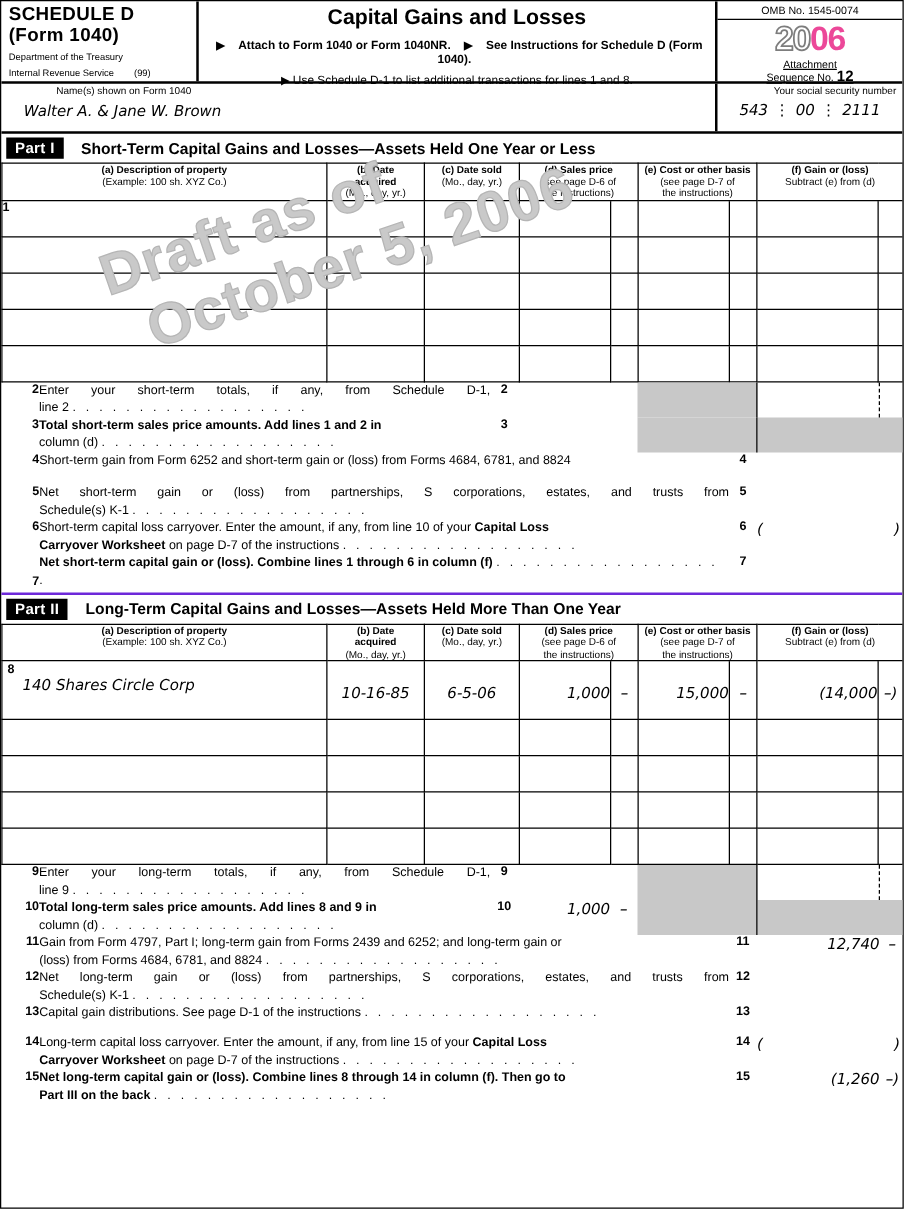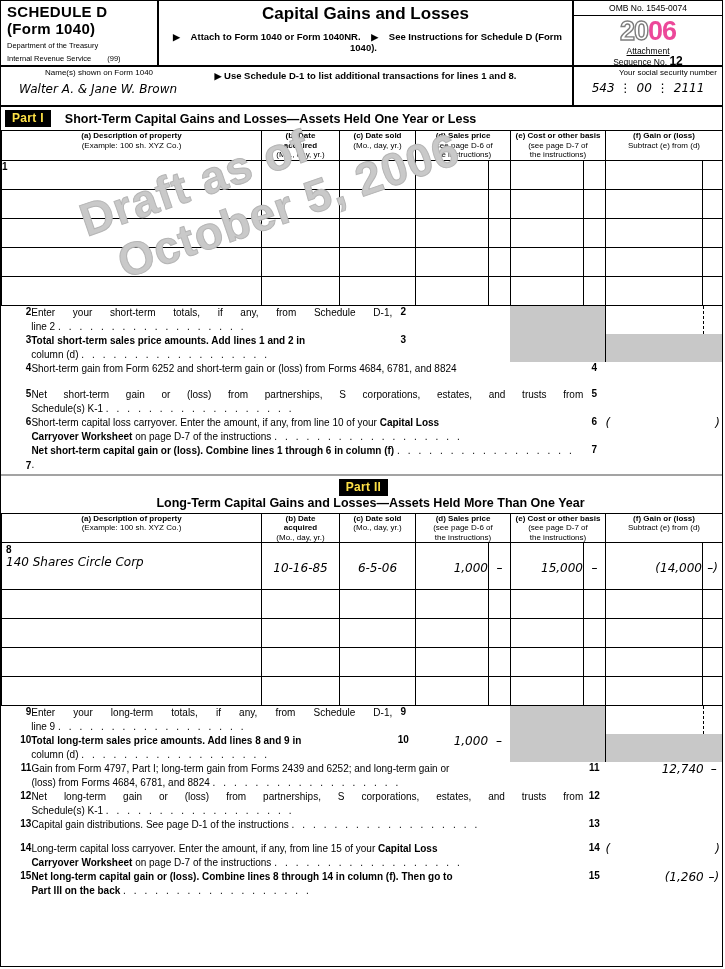--- a/index.html
+++ b/index.html
@@ -50,21 +50,21 @@
   .dept{font-size:7.5px; line-height:9px; margin-top:4px;}
   .dept .paren{margin-left:16px;}
 
   .hdr-mid{
     flex:1; border-right:2px solid #000;
     text-align:center; box-sizing:border-box; padding-top:2px;
   }
   .main-title{font-size:17px; font-weight:bold; margin-top:1px;}
   .attach-row{font-size:9.5px; font-weight:bold; margin-top:7px;}
   .attach-row span{margin:0 4px;}
-  .attach-row2{font-size:9.5px; font-weight:bold; margin-top:17px;}
+  .attach-row2{font-size:9.5px; font-weight:normal; margin-top:6px;}
   .tri{font-size:9px;}
 
   .hdr-right{width:148px; box-sizing:border-box; text-align:center;}
   .omb{font-size:8.5px; border-bottom:1px solid #000; padding:2px 0 2px;}
   .yearbox{height:30px; position:relative;}
   .year{
     font-size:27px; font-weight:bold; line-height:30px;
     letter-spacing:-1px;
   }
   .year .hollow{color:#fff; -webkit-text-stroke:1.4px #7d7d7d;}
@@ -77,21 +77,21 @@
   .name-left{flex:1; border-right:2px solid #000; padding:1px 0 0 4px; box-sizing:border-box;}
   .lbl-sm{font-size:8px;margin-left:40px;}
   .hand{font-family:"DejaVu Sans", sans-serif; font-size:12px; font-style:italic; padding:5px 0 0 14px;}
   .name-right{width:148px; box-sizing:border-box; text-align:center; padding-top:1px;}
   .ssn{font-family:"DejaVu Sans", sans-serif; font-size:12px; font-style:italic; margin-top:4px;}
   .ssn .sep{color:#000; margin:0 5px; font-style:normal;}
 
   
   .partbar{display:flex; align-items:center; padding:3px 0 3px 4px;}
   .partbox{
-    background:#000; color:#fde047; font-size:12px; font-weight:bold;
+    background:#000; color:#ffffff; font-size:12px; font-weight:bold;
     padding:1px 7px 2px; letter-spacing:.3px;
   }
   .parttitle{font-size:12.5px; font-weight:bold; margin-left:14px;}
 
   
   table.grid{border-collapse:collapse; width:679px; table-layout:fixed;}
   table.grid td,table.grid th{border:1px solid #000; padding:0; vertical-align:top;}
   .colhdr td{
     text-align:center; font-size:8px; line-height:9.5px;
     padding:2px 1px; vertical-align:middle; font-weight:normal;
@@ -105,21 +105,21 @@
   .cellnum{
     font-family:"DejaVu Sans", sans-serif; font-style:italic; font-size:12px;
     text-align:center; padding-top:6px;
   }
   .amt{
     font-family:"DejaVu Sans", sans-serif; font-style:italic; font-size:12px;
     text-align:right; padding:6px 4px 0 0;
   }
   .desc{
     font-family:"DejaVu Sans", sans-serif; font-style:italic; font-size:12px;
-    padding:8px 0 0 4px;
+    padding:8px 0 0 16px;
   }
   .cents{
     border-left:1px dashed #000 !important;
     font-family:"DejaVu Sans", sans-serif; font-style:italic; font-size:12px;
     text-align:center; padding-top:6px;
   }
   .shaded{background:#c8c8c8;}
 
   
   .lines{width:723px; border-collapse:collapse; table-layout:fixed;}
@@ -156,21 +156,21 @@
   
   .footer{
     border-top:2px solid #000;
     display:flex; align-items:center;
     font-size:9.5px; padding:2px 4px 0 4px; box-sizing:border-box;
     height:18px;
   }
   .f-left{font-weight:bold;}
   .f-mid{flex:1; text-align:center; font-size:8.5px;}
   .f-right{font-weight:bold;}
-  .thickline{border-top:2px solid #a3a3a3;flex-direction:column;}
+  .thickline{border-top:2px solid #6d28d9;}
 </style>
 </head>
 <body>
 
 <div class="form">
 
   <div class="watermark">
     <div class="wm-line">Draft as of</div>
     <div class="wm-line l2">October 5, 2006</div>
   </div>

